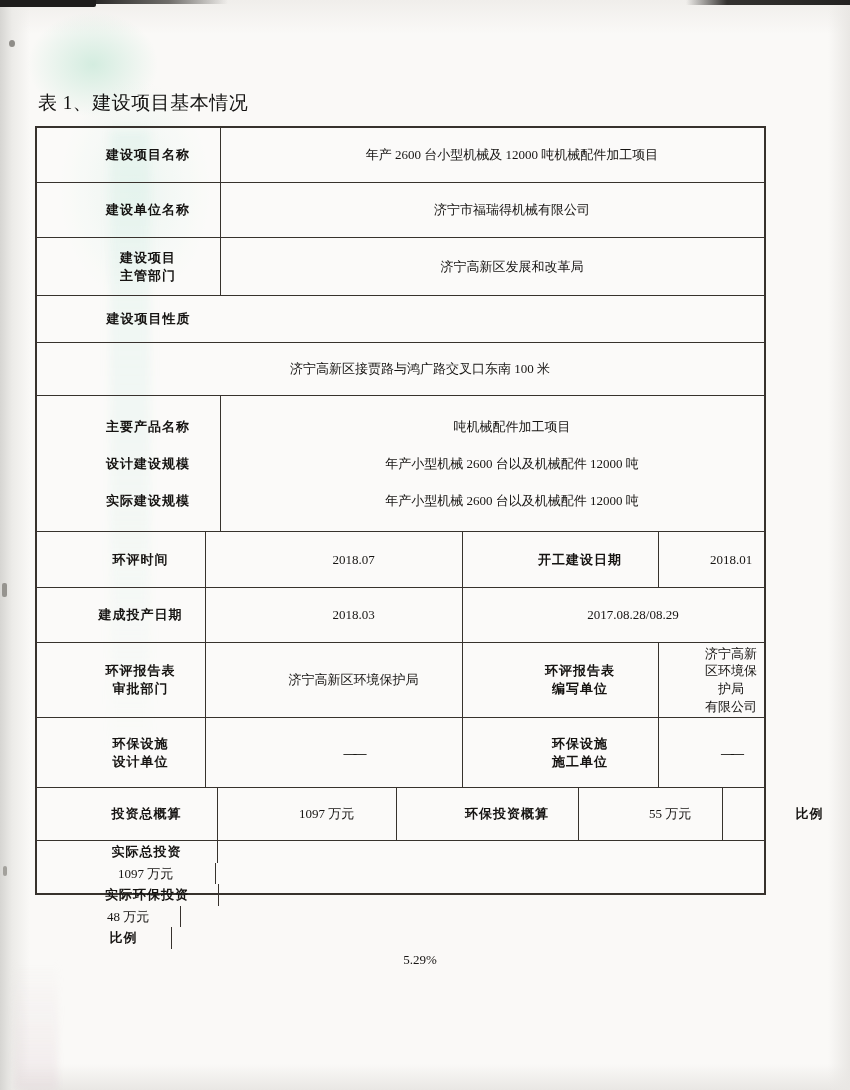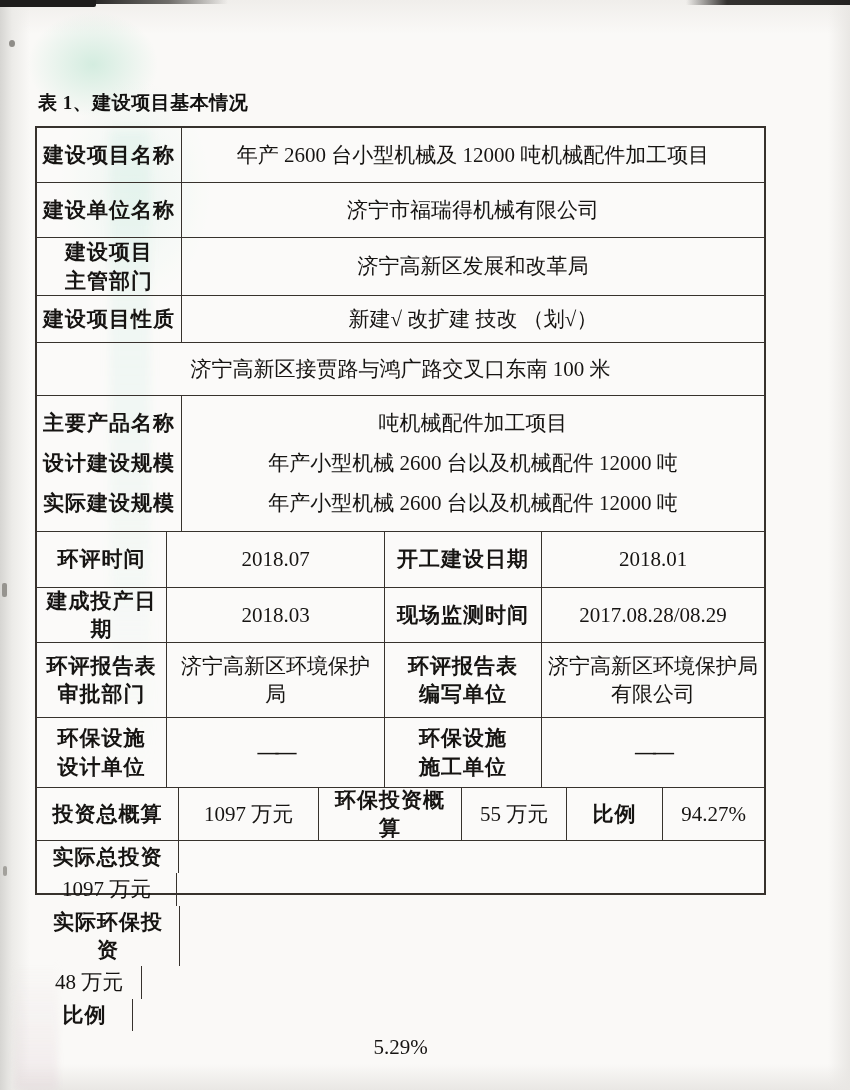--- a/index.html
+++ b/index.html
@@ -32,40 +32,41 @@
     background:linear-gradient(180deg,rgba(203,234,223,.40),rgba(203,234,223,.22) 60%,rgba(203,234,223,0));
     filter:blur(4px);}
   .band-pink{left:14px;top:960px;width:44px;height:130px;
     background:linear-gradient(180deg,rgba(226,210,216,0),rgba(226,210,216,.35));filter:blur(3px);}
   .speck1{left:2px;top:583px;width:5px;height:14px;background:#96948f;border-radius:2px;}
   .speck2{left:3px;top:866px;width:4px;height:10px;background:#a3a19c;border-radius:2px;}
   .speck3{left:9px;top:40px;width:6px;height:7px;background:#8f8d88;border-radius:50%;}
   
   .doc-title{
     position:absolute;left:38px;top:90px;
-    font-size:19px;font-weight:bold;letter-spacing:.5px;
+    font-size:19px;font-weight:normal;letter-spacing:.5px;
     color:#121110;
   }
   
   .tbl{
     position:absolute;left:35px;top:126px;width:731px;
     border:2px solid #37322d;
     box-sizing:border-box;
     background:rgba(255,255,255,.25);
   }
   .row{display:flex;box-sizing:border-box;border-bottom:1.5px solid #37322d;}
   .row:last-child{border-bottom:none;flex-direction:column;}
   .cell{
     box-sizing:border-box;
     border-right:1.5px solid #37322d;
     display:flex;flex-direction:column;justify-content:center;align-items:center;
     text-align:center;
     padding:2px 6px;
-    font-size:21px;line-height:1.35;
+    font-size:13px;line-height:1.35;
     white-space:pre-line;
+    margin-left:39px;
   }
   .cell:last-child{border-right:none;}
   .lbl{font-weight:600;letter-spacing:1px;}
   .val{font-weight:500;}
   .flex1{flex:1;}
   .even{justify-content:space-evenly;}
   .dash{letter-spacing:-3px;font-weight:600;}
   
   .wA{width:145px;flex:none;}
   .wB1{width:130px;flex:none;} .wB2{width:218px;flex:none;} .wB3{width:157px;flex:none;}
@@ -100,21 +101,20 @@
       <div class="cell lbl wA">建设单位名称</div>
       <div class="cell val flex1">济宁市福瑞得机械有限公司</div>
     </div>
     <div class="row" style="height:58px">
       <div class="cell lbl wA">建设项目
 主管部门</div>
       <div class="cell val flex1">济宁高新区发展和改革局</div>
     </div>
     <div class="row" style="height:47px">
       <div class="cell lbl wA">建设项目性质</div>
-      <div class="cell val flex1">新建√  改扩建  技改  （划√）</div>
     </div>
     <div class="row" style="height:53px">
       <div class="cell val flex1">济宁高新区接贾路与鸿广路交叉口东南 100 米</div>
     </div>
 
     <div class="row" style="height:136px">
       <div class="cell lbl wA even">
         <span>主要产品名称</span>
         <span>设计建设规模</span>
         <span>实际建设规模</span>
@@ -128,21 +128,20 @@
 
     <div class="row" style="height:56px">
       <div class="cell lbl wB1">环评时间</div>
       <div class="cell val wB2">2018.07</div>
       <div class="cell lbl wB3">开工建设日期</div>
       <div class="cell val flex1">2018.01</div>
     </div>
     <div class="row" style="height:55px">
       <div class="cell lbl wB1">建成投产日期</div>
       <div class="cell val wB2">2018.03</div>
-      <div class="cell lbl wB3">现场监测时间</div>
       <div class="cell val flex1">2017.08.28/08.29</div>
     </div>
     <div class="row" style="height:75px">
       <div class="cell lbl wB1">环评报告表
 审批部门</div>
       <div class="cell val wB2">济宁高新区环境保护局</div>
       <div class="cell lbl wB3">环评报告表
 编写单位</div>
       <div class="cell val flex1">济宁高新区环境保护局
 有限公司</div>

